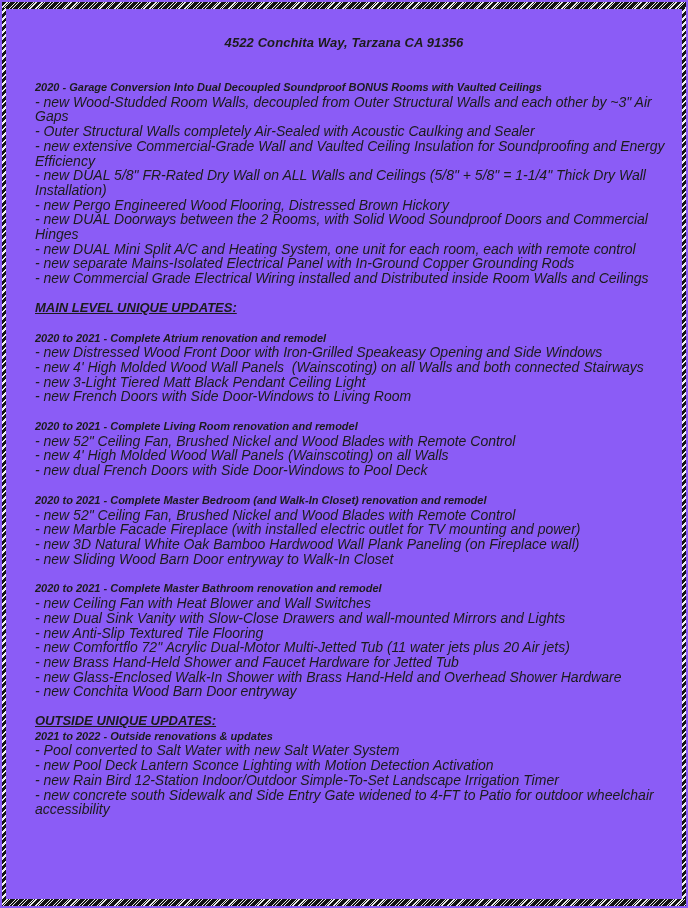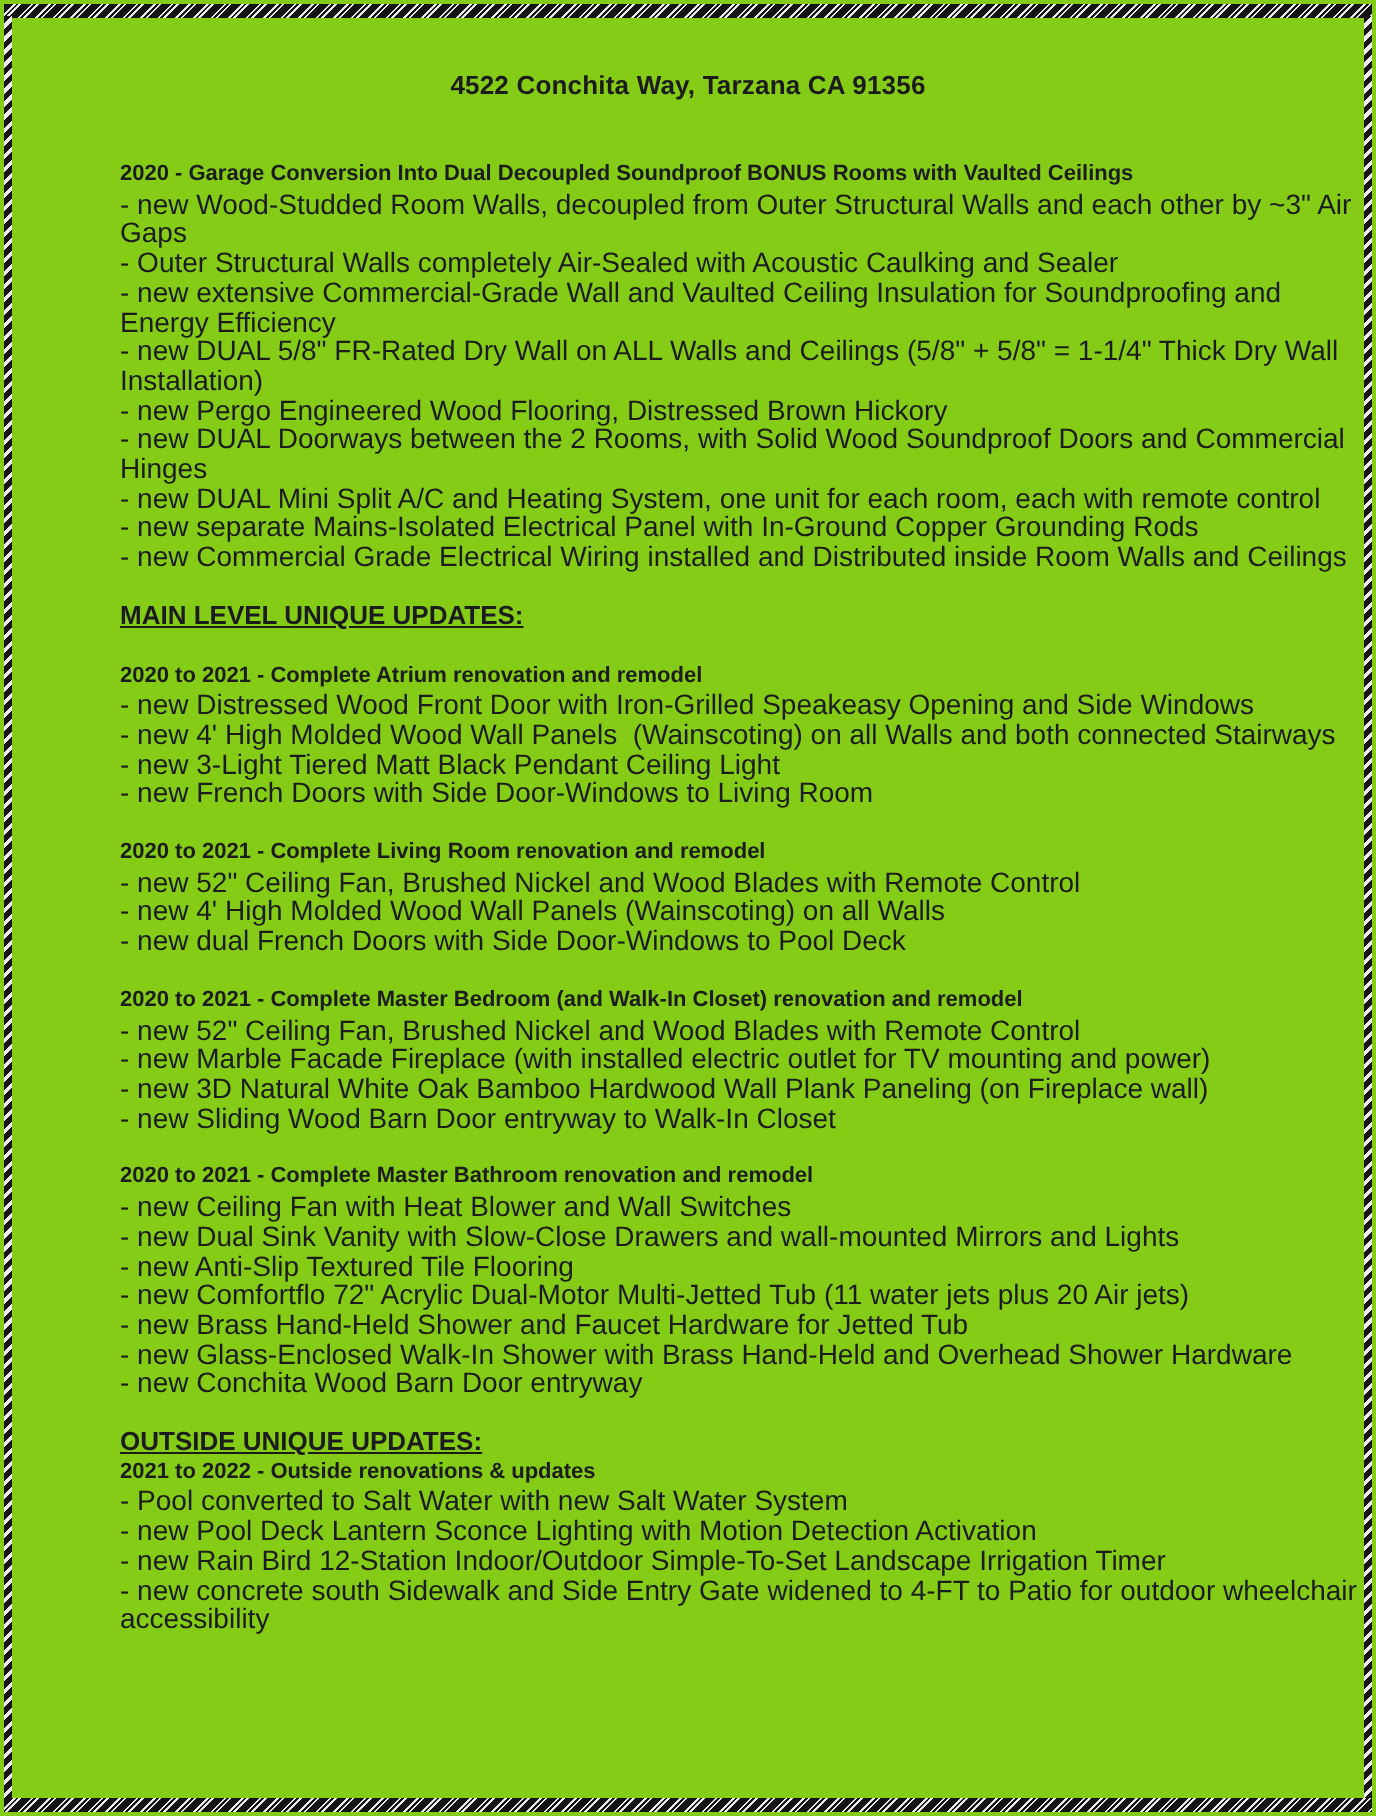--- a/index.html
+++ b/index.html
@@ -4,25 +4,26 @@
 <style>
   html, body {
     margin: 0;
     padding: 0;
     background: #ffffff;
   }
   .page {
     position: relative;
     width: 688px;
     height: 908px;
-    background: #84cc16;
+    background: #8b5cf6;
     font-family: "Liberation Sans", sans-serif;
     color: #1c1c1c;
     overflow: hidden;
     box-sizing: border-box;
+    font-style: italic;
   }
   
   .border-h {
     position: absolute;
     left: 2px;
     right: 2px;
     height: 7px;
     background: repeating-linear-gradient(135deg,
       #151515 0px, #151515 3.4px,
       #ececec 3.4px, #ececec 4.3px,
@@ -51,21 +52,21 @@
   }
   .doc-title {
     margin-top: 27px;
     text-align: center;
     font-weight: 700;
     font-size: 13px;
     line-height: 16px;
     letter-spacing: 0.1px;
   }
   .blocks {
-    padding-left: 60px;
+    padding-left: 35px;
     padding-right: 8px;
   }
   .block { margin-top: 15px; }
   .block.first { margin-top: 29px; }
   .block.flush { margin-top: 0; }
   .doc-heading {
     font-weight: 700;
     font-size: 11px;
     line-height: 14.7px;
     white-space: pre-wrap;

